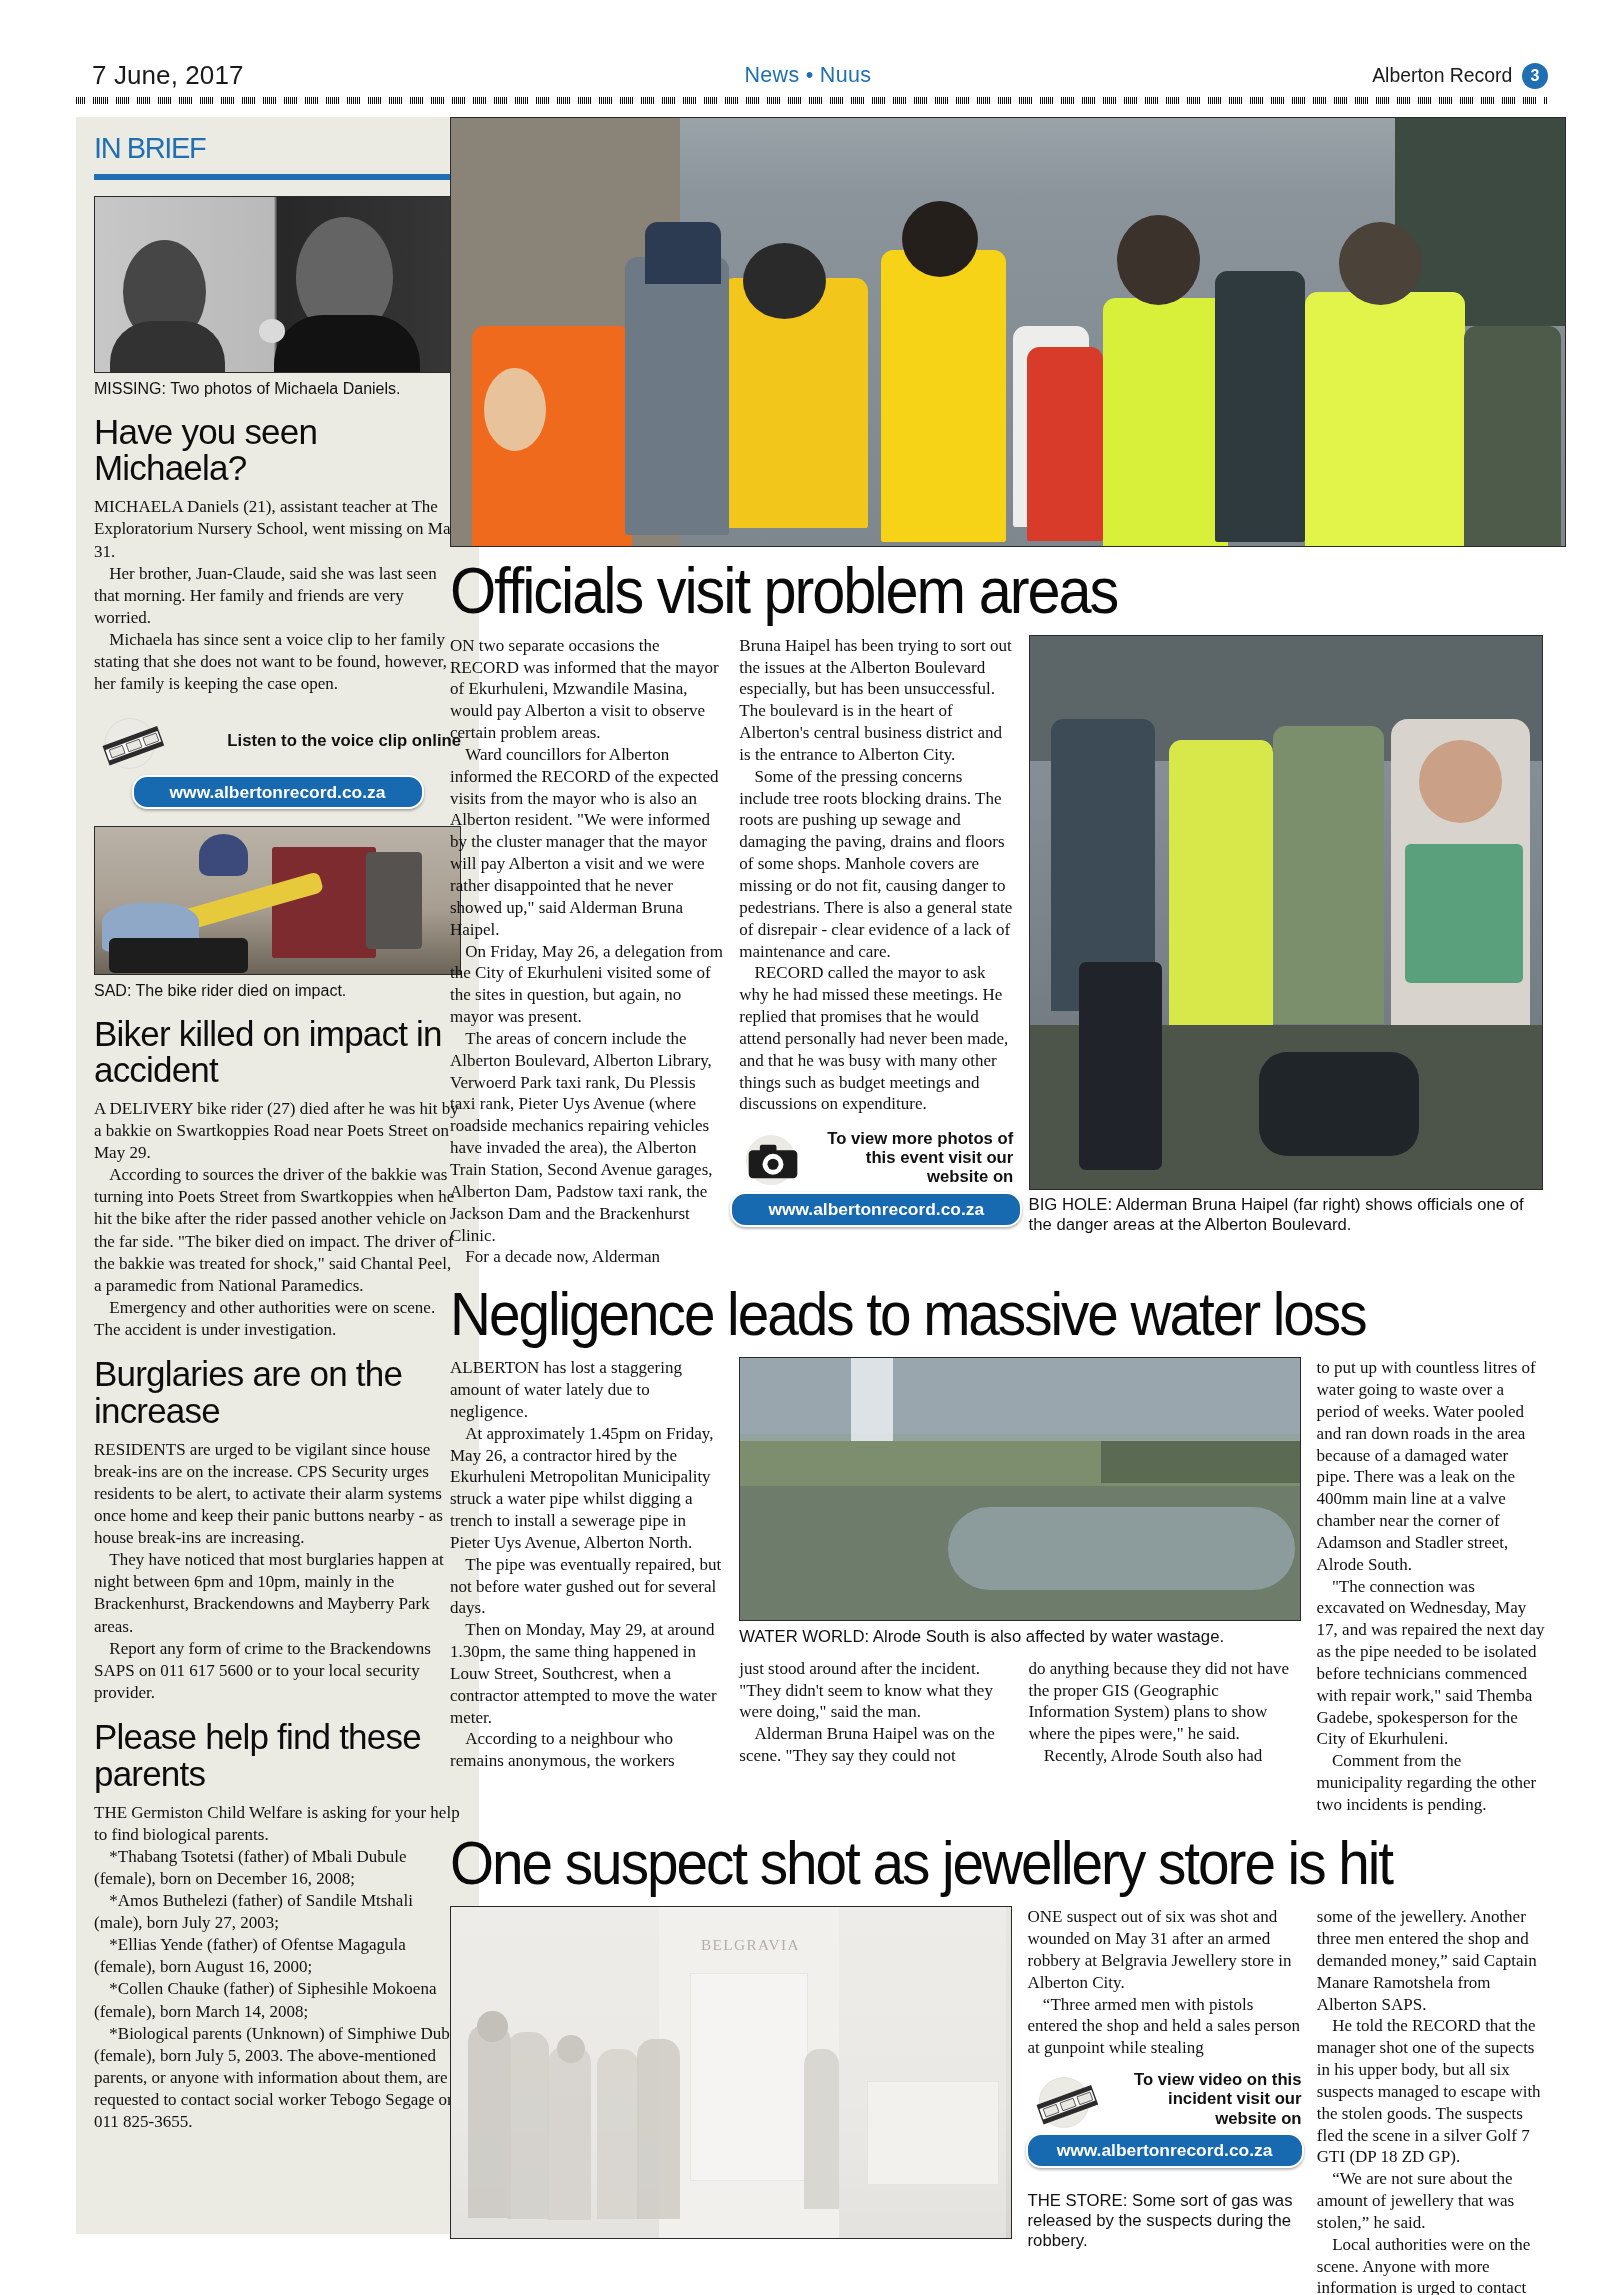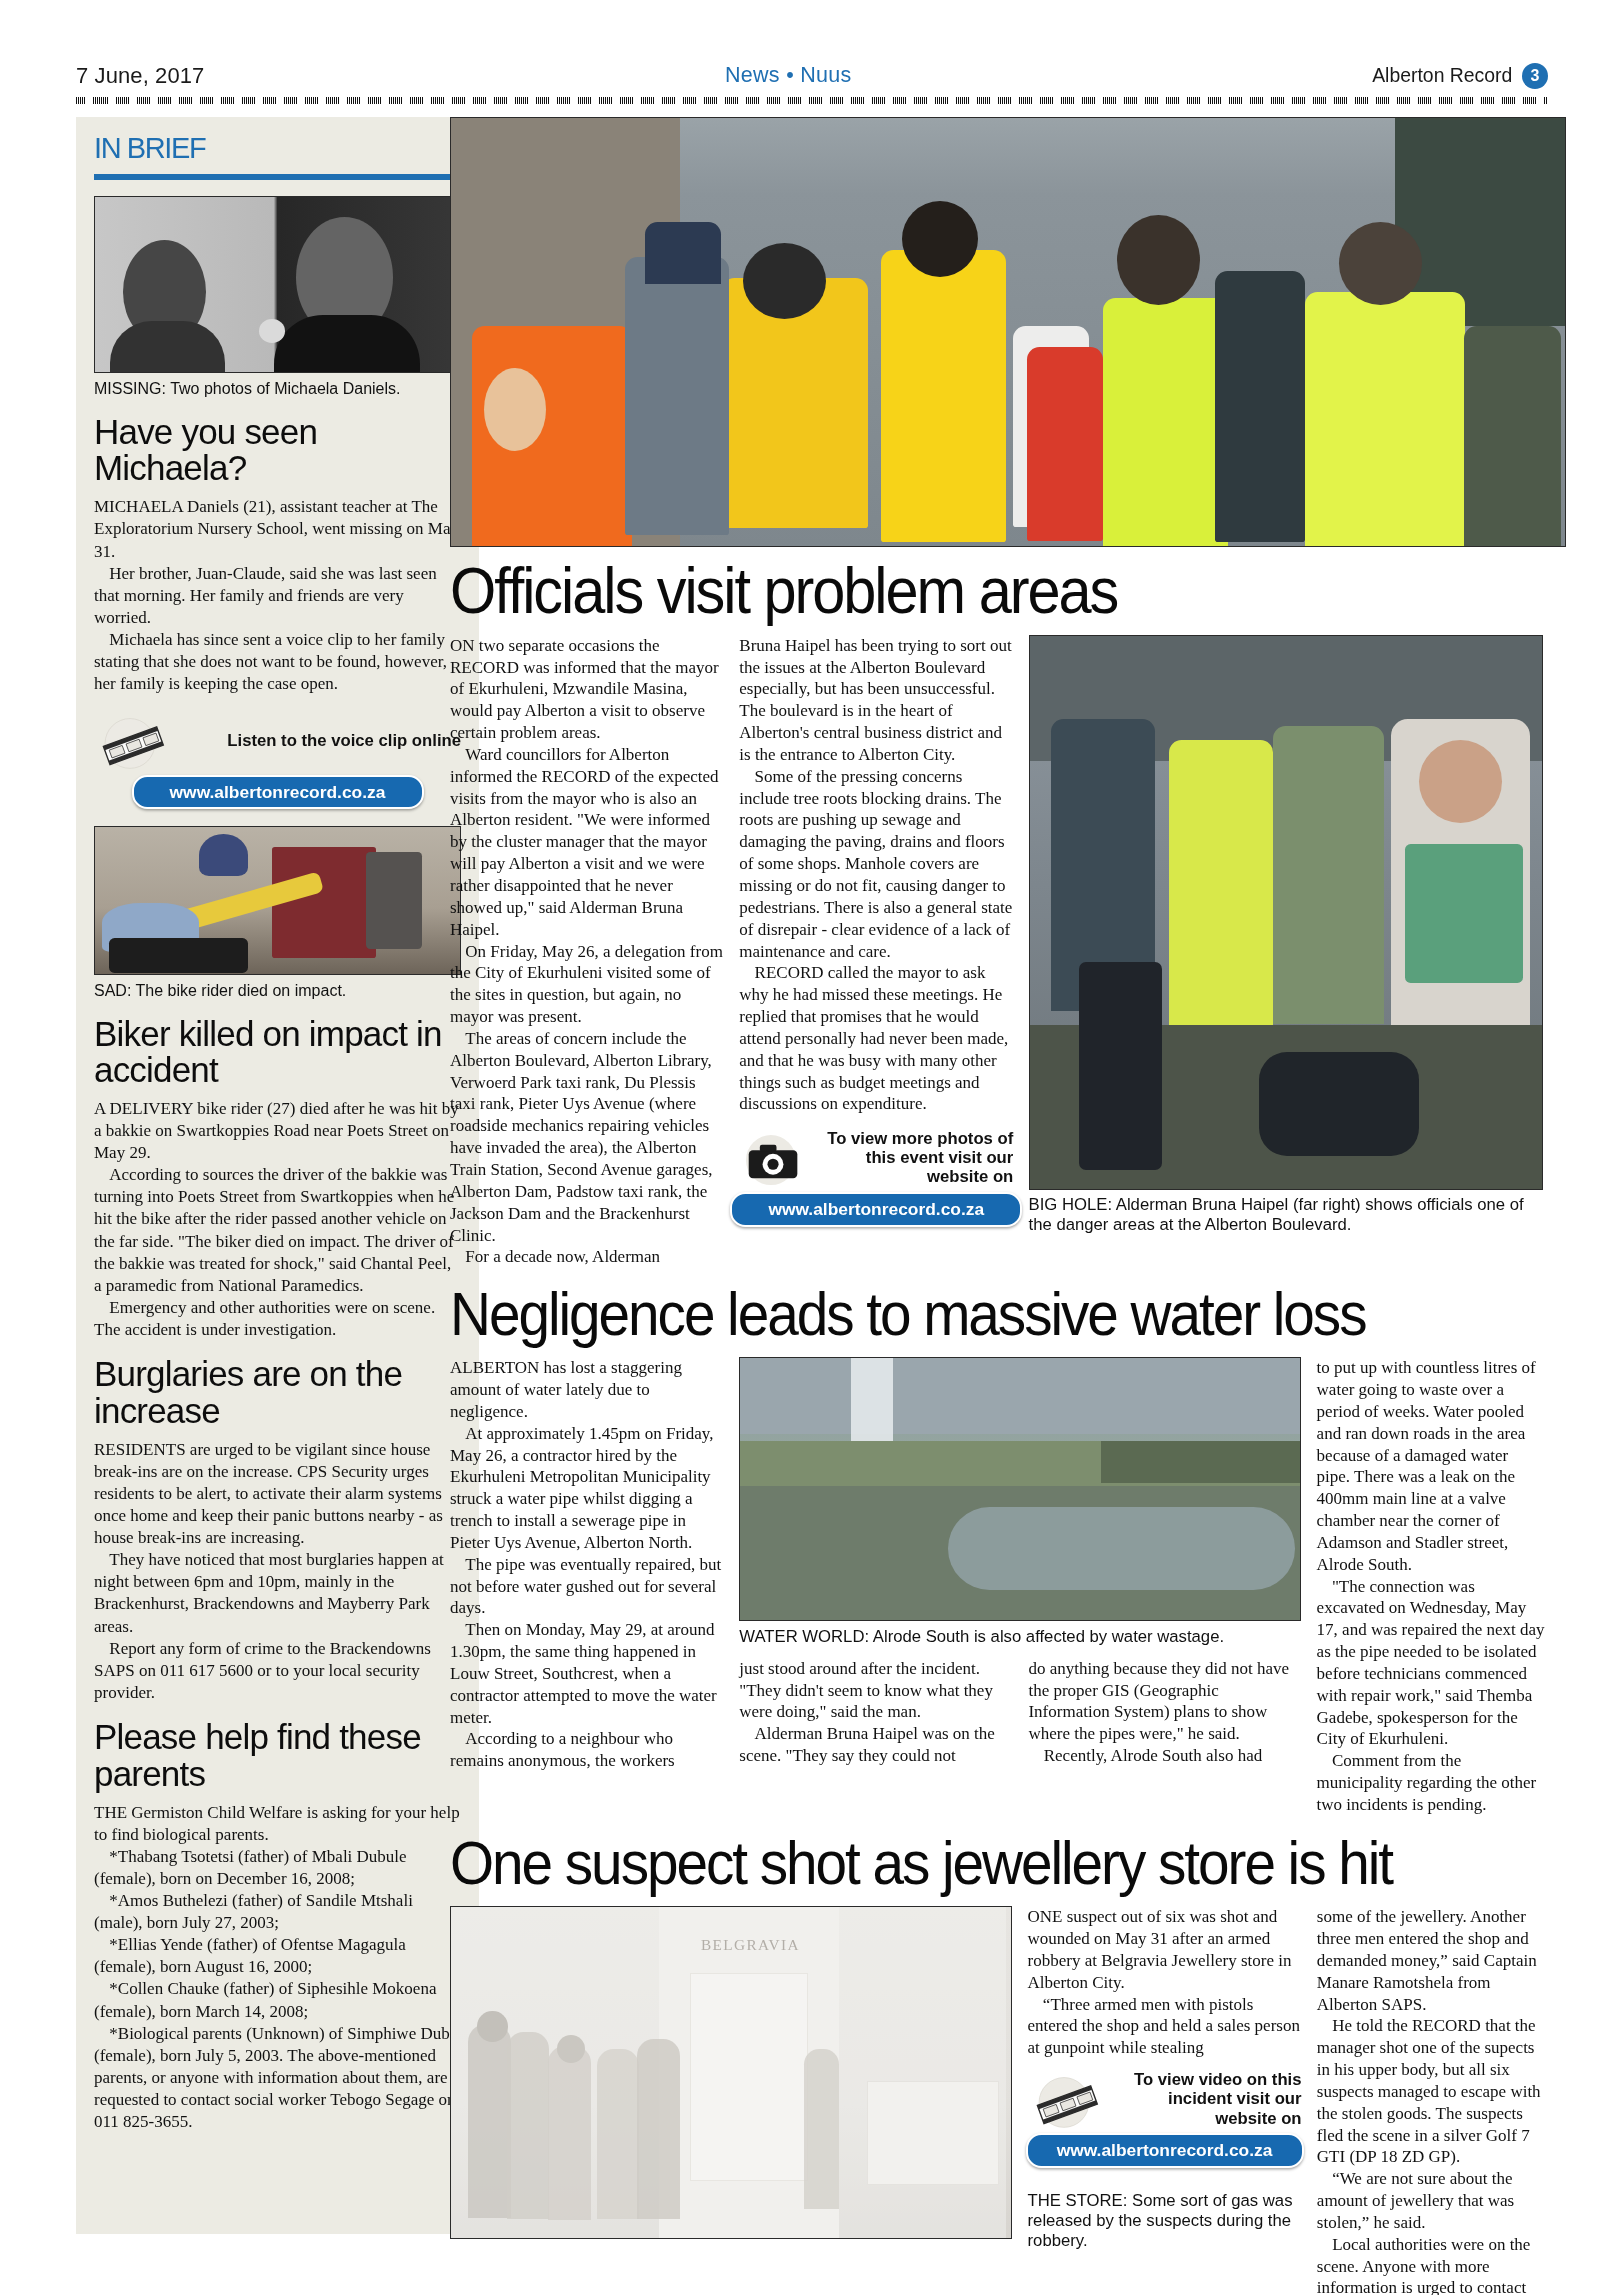--- a/index.html
+++ b/index.html
@@ -19,22 +19,23 @@
 
   
   .masthead {
     position: absolute;
     left: 76px; top: 54px;
     width: 1472px; height: 43px;
     display: flex; align-items: center;
   }
   .masthead-date {
     font-family: "Liberation Sans", sans-serif;
-    font-size: 22px; color: #1a1a1a; letter-spacing: 0.1px;
+    font-size: 26px; color: #1a1a1a; letter-spacing: 0.1px;
     white-space: nowrap;
+    margin-left: 16px;
   }
   .masthead-center {
     flex: 1; text-align: center;
     font-family: "Liberation Sans", sans-serif;
     font-size: 21.5px; color: #1f6fb2; letter-spacing: 0.3px;
   }
   .masthead-right {
     display: flex; align-items: center; gap: 9.7px;
     font-family: "Liberation Sans", sans-serif;
     font-size: 19.4px; color: #1a1a1a; white-space: nowrap;

